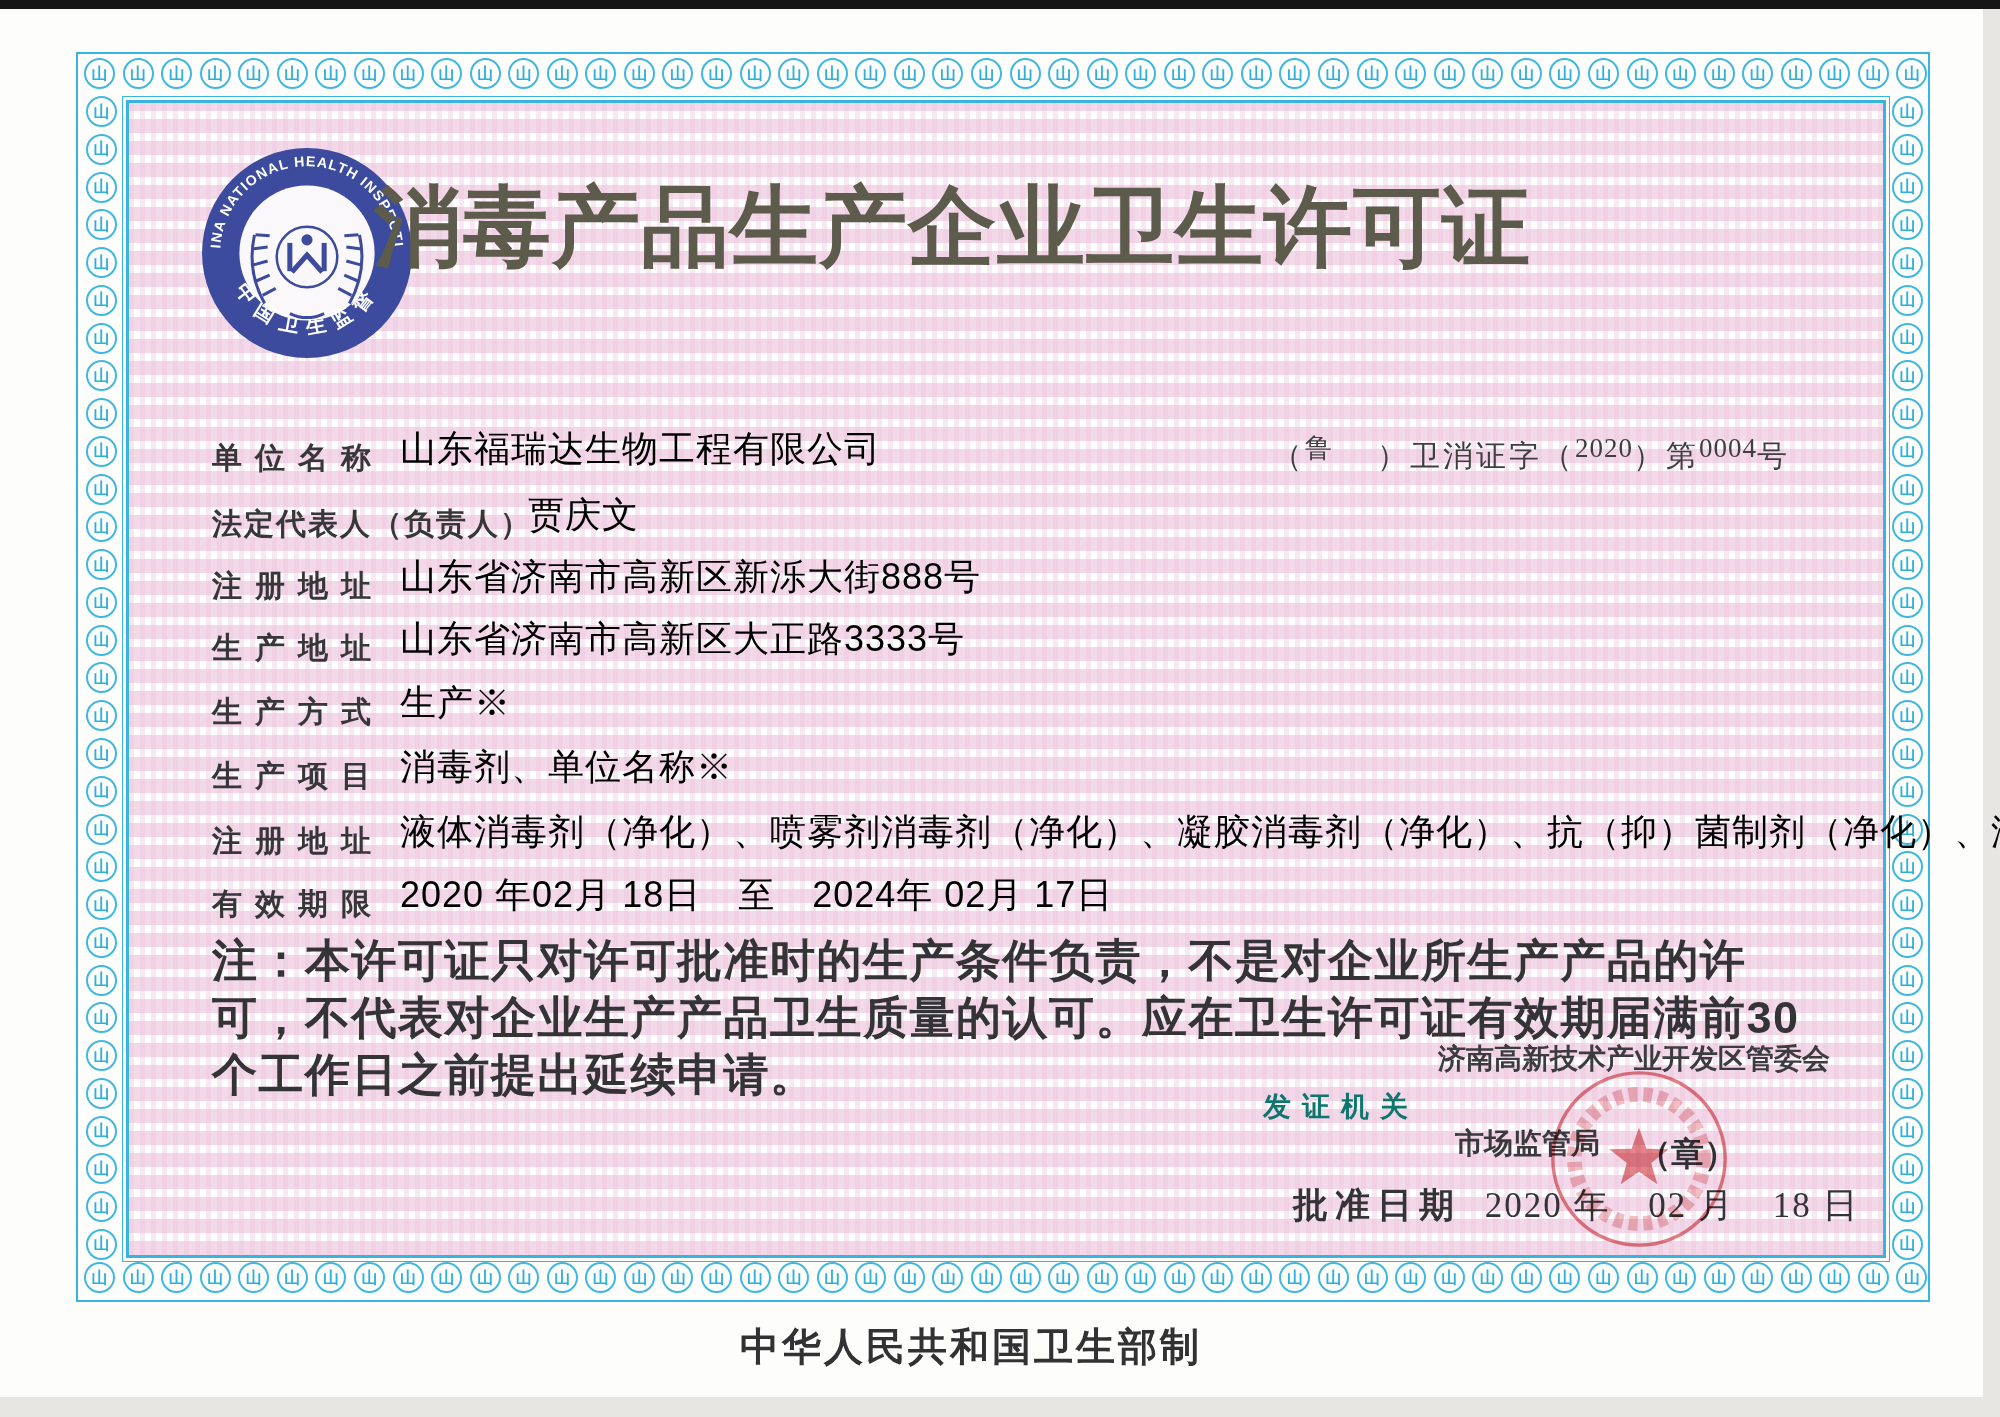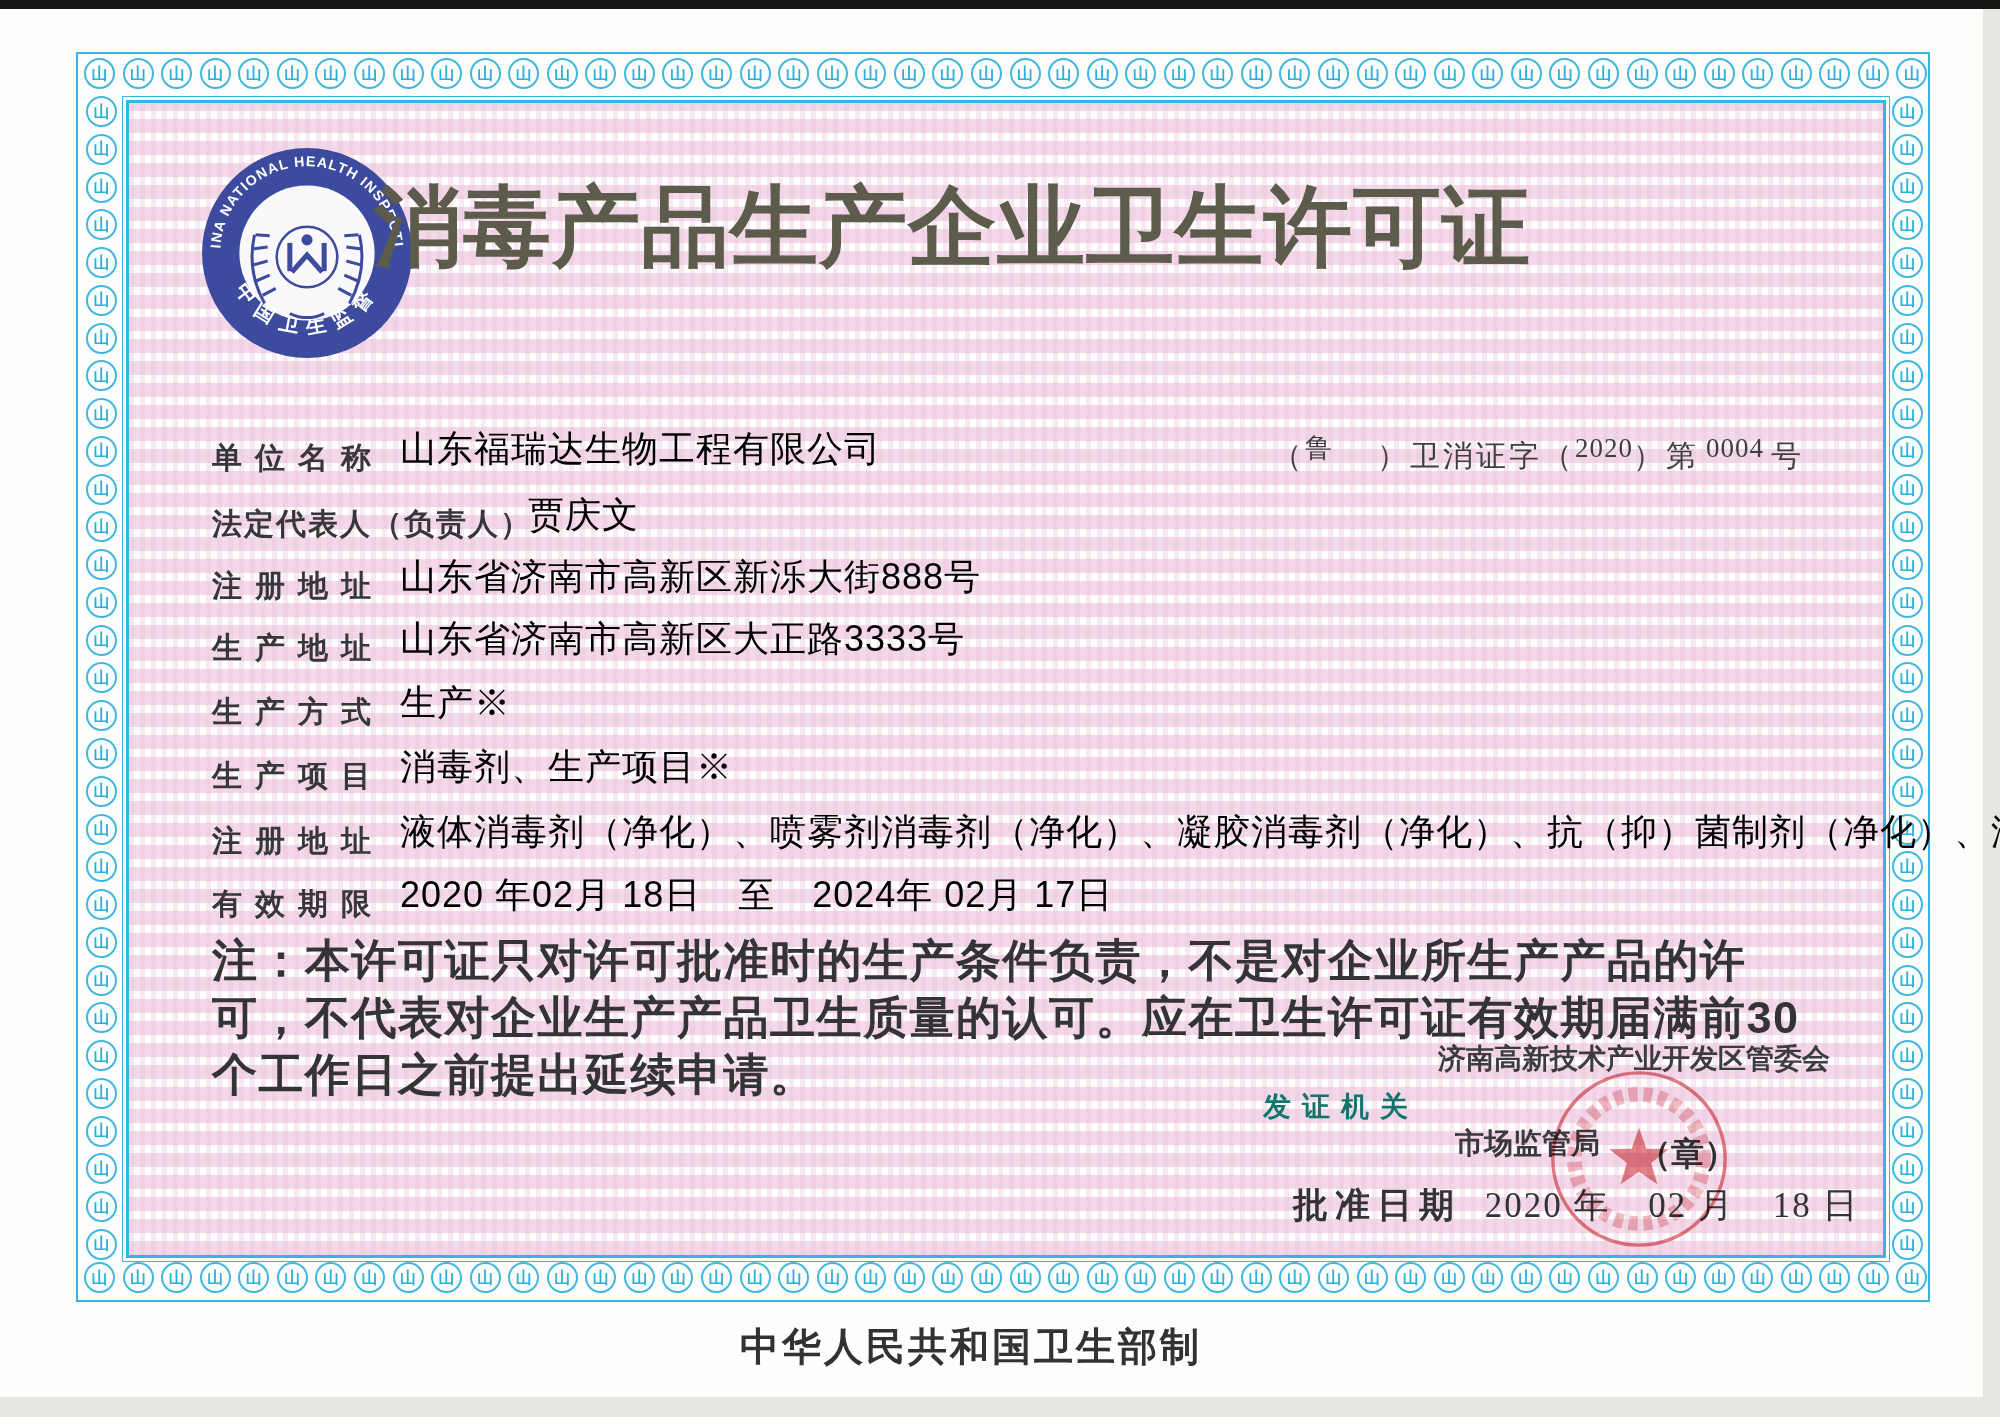--- a/index.html
+++ b/index.html
@@ -29,21 +29,21 @@
          background-image:
            repeating-linear-gradient(90deg, rgba(235,197,221,.38) 0 5px, rgba(255,255,255,0) 5px 11px),
            repeating-linear-gradient(0deg, rgba(236,198,221,.60) 0 14px, rgba(255,255,255,.92) 14px 22px);}
 
   .abs{position:absolute;white-space:nowrap;}
   .title{left:374px;top:168px;font-size:88px;font-weight:900;letter-spacing:1px;color:#5d5b4c;}
   .license{left:1272px;top:436px;font-family:"Liberation Serif",serif;font-size:30px;
            letter-spacing:3px;color:#3f3f42;}
   .lic-fill{display:inline-block;transform:translateY(-9px);font-size:27px;letter-spacing:1px;}
   .lic-region{margin-right:44px;}
-  .lic-serial{margin:0 7px;}
+  .lic-serial{margin:0 0;}
 
   .row{left:212px;display:flex;align-items:flex-end;}
   .lab{font-weight:700;color:#37373a;font-size:30px;letter-spacing:13px;width:188px;flex:0 0 auto;}
   .lab-wide{width:316px;letter-spacing:2px;}
   .val{font-family:Liberation Sans, sans-serif;font-size:36px;color:#000000;position:relative;top:-5px;
        letter-spacing:1px;}
   .val-long{white-space:nowrap;}
 
   .note{left:212px;top:932px;width:1598px;white-space:normal;font-size:45px;line-height:57px;
         letter-spacing:1.5px;color:#343437;font-weight:600;}
@@ -301,21 +301,21 @@
   <div class="abs row" style="top:620px">
     <span class="lab">生产地址</span>
     <span class="val">山东省济南市高新区大正路3333号</span>
   </div>
   <div class="abs row" style="top:684px">
     <span class="lab">生产方式</span>
     <span class="val">生产※</span>
   </div>
   <div class="abs row" style="top:748px">
     <span class="lab">生产项目</span>
-    <span class="val">消毒剂、生产项目※</span>
+    <span class="val">消毒剂、单位名称※</span>
   </div>
   <div class="abs row" style="top:813px">
     <span class="lab">注册地址</span>
     <span class="val val-long">液体消毒剂（净化）、喷雾剂消毒剂（净化）、凝胶消毒剂（净化）、抗（抑）菌制剂（净化）、湿巾、卫生湿巾※</span>
   </div>
   <div class="abs row" style="top:876px">
     <span class="lab">有效期限</span>
     <span class="val">2020 年02月 18日　至　2024年 02月 17日</span>
   </div>
 

